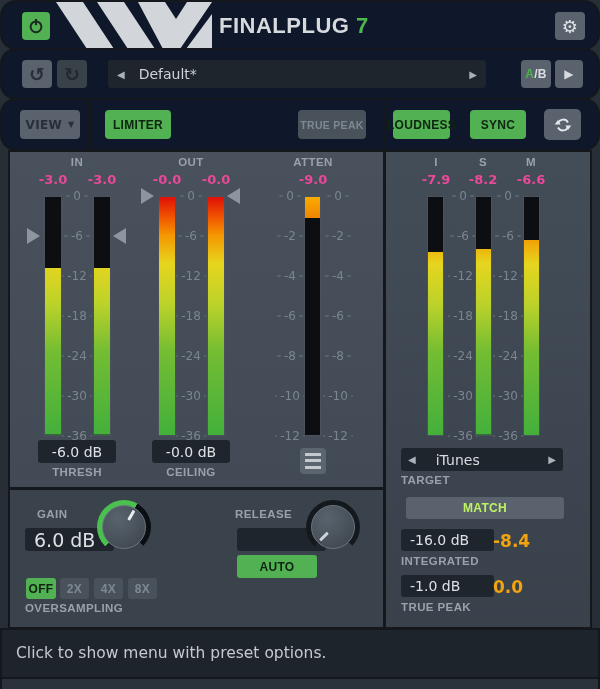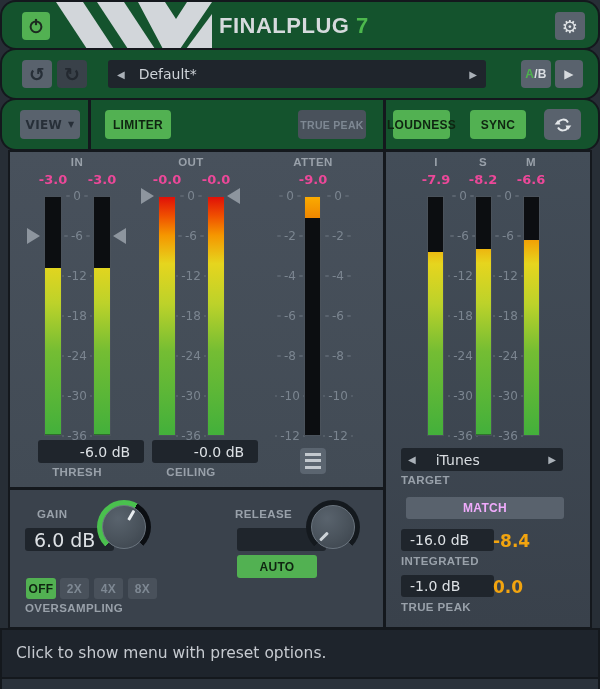--- a/index.html
+++ b/index.html
@@ -1,41 +1,41 @@
 <!DOCTYPE html>
 <html><head>
 <meta charset="utf-8">
 <style>
   html,body{margin:0;padding:0;background:#10151a;}
   .window{position:relative;width:600px;height:689px;background:#272e36;
     font-family:"Liberation Sans",sans-serif;overflow:hidden;}
   .panel{position:absolute;box-shadow:0 0 0 2px #14181d;}
-  .titlebar,.presetbar,.modebar{background:#14532d;border-radius:14px;}
+  .titlebar,.presetbar,.modebar{background:#0f172a;border-radius:14px;}
   .titlebar{left:2px;top:2px;width:596px;height:46px;}
   .presetbar{left:2px;top:50px;width:596px;height:48px;}
   .modebar{left:2px;top:100px;width:596px;height:49px;}
   .vdiv{position:absolute;width:3px;background:#14181d;}
   .meterspanel{left:10px;top:152px;width:373px;height:335px;background:linear-gradient(#48515c,#424b55);}
   .controlspanel{left:10px;top:490px;width:373px;height:137px;background:#3a424c;}
   .rightpanel{left:386px;top:152px;width:204px;height:475px;background:linear-gradient(#434d58,#39414b);}
   .statusbar{left:2px;top:630px;width:596px;height:47px;background:#1e242c;}
   .bottomstrip{left:2px;top:679px;width:596px;height:10px;background:#2b323b;}
   .abs{position:absolute;}
   
   .btn{position:absolute;border-radius:4px;display:flex;align-items:center;justify-content:center;
     background:#59626d;color:#272f38;font-weight:bold;font-size:12px;letter-spacing:.3px;cursor:pointer;}
   .btn.green{background:#52b152;color:#0f2511;}
   .btn.dim{background:#49515b;color:#7e8893;}
   .btn.dark{background:#394149;color:#232930;}
-  .btn.light-text{color:#f0abfc;}
+  .btn.light-text{color:#bef264;}
   .sqbtn{width:30px;height:28px;}
   
   .vbox{position:absolute;background:#1f252c;border-radius:3px;color:#dde1e5;
     font-family:"DejaVu Sans",sans-serif;font-size:14px;display:flex;align-items:center;}
-  .vbox.center{justify-content:center;padding-left:28px;}
+  .vbox.center{justify-content:center;}
   .vbox.padded{padding-left:9px;}
   
   .mlabel{position:absolute;color:#99a1aa;font-weight:bold;font-size:11.5px;letter-spacing:.4px;text-align:center;}
   .mval{position:absolute;color:#ec4899;font-weight:600;font-size:13px;text-align:center;font-family:"DejaVu Sans",sans-serif;}
   .bar{position:absolute;width:18px;height:240px;background:#0c0e11;border:1px solid #4a525b;box-sizing:border-box;}
   .fill{position:absolute;left:0;right:0;bottom:0;
     background-image:linear-gradient(to bottom,#e01008 0%,#f05000 8%,#f59600 16%,#e6d51e 28%,#bcd22a 45%,#74bd33 65%,#43b03b 100%);
     background-size:100% 238px;background-position:bottom;}
   .fill-top{position:absolute;left:0;right:0;top:0;background:linear-gradient(#fbab00,#ef8600);}
   .scale{position:absolute;width:30px;height:254px;display:flex;flex-direction:column;justify-content:space-between;}

